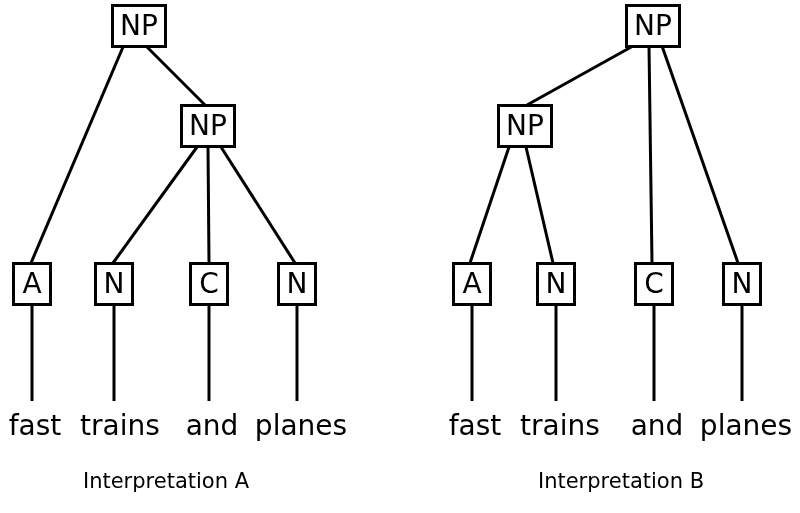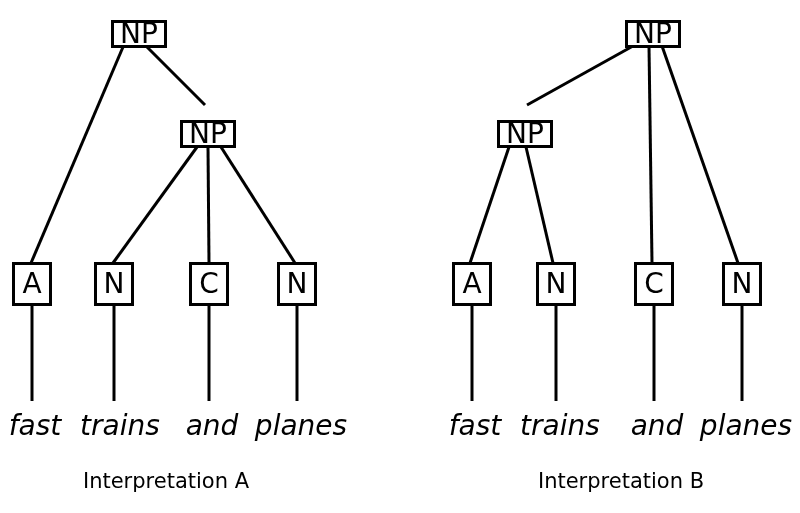--- a/index.html
+++ b/index.html
@@ -35,32 +35,30 @@
     background: #ffffff;
     display: flex;
     align-items: center;
     justify-content: center;
     font-size: 28px;
     line-height: 1;
     color: #000000;
   }
   .np-box {
     width: 56px;
-    height: 28px;
-    margin-top: 16px;
+    height: 44px;
   }
   .leaf-box {
     width: 40px;
     height: 44px;
   }
   .word {
     position: absolute;
     top: 411px;
     transform: translateX(-50%);
-    font-style: italic;
     font-size: 28px;
     line-height: 1.1;
     white-space: nowrap;
   }
   .caption {
     position: absolute;
     top: 470px;
     transform: translateX(-50%);
     font-size: 21px;
     line-height: 1.1;

